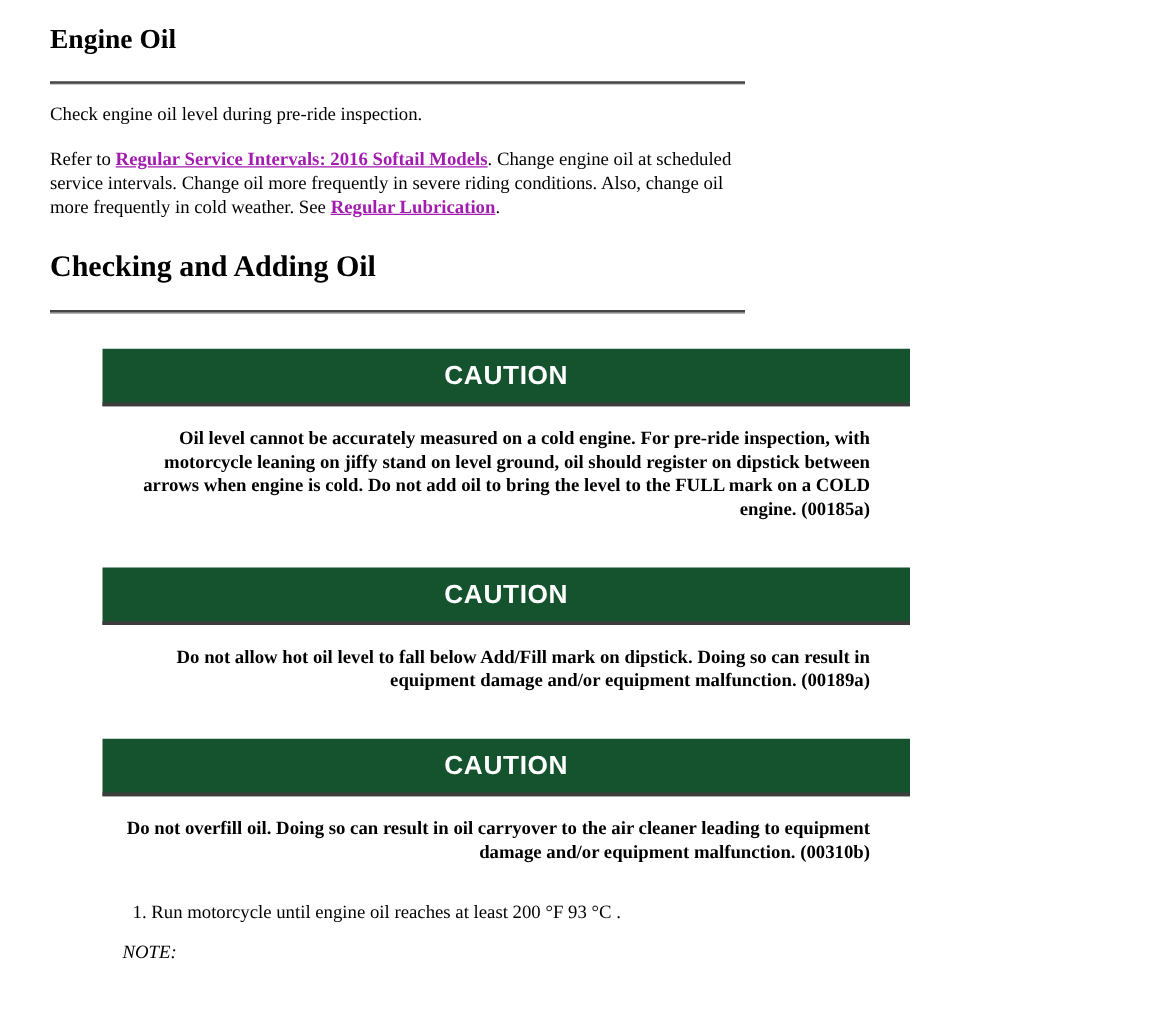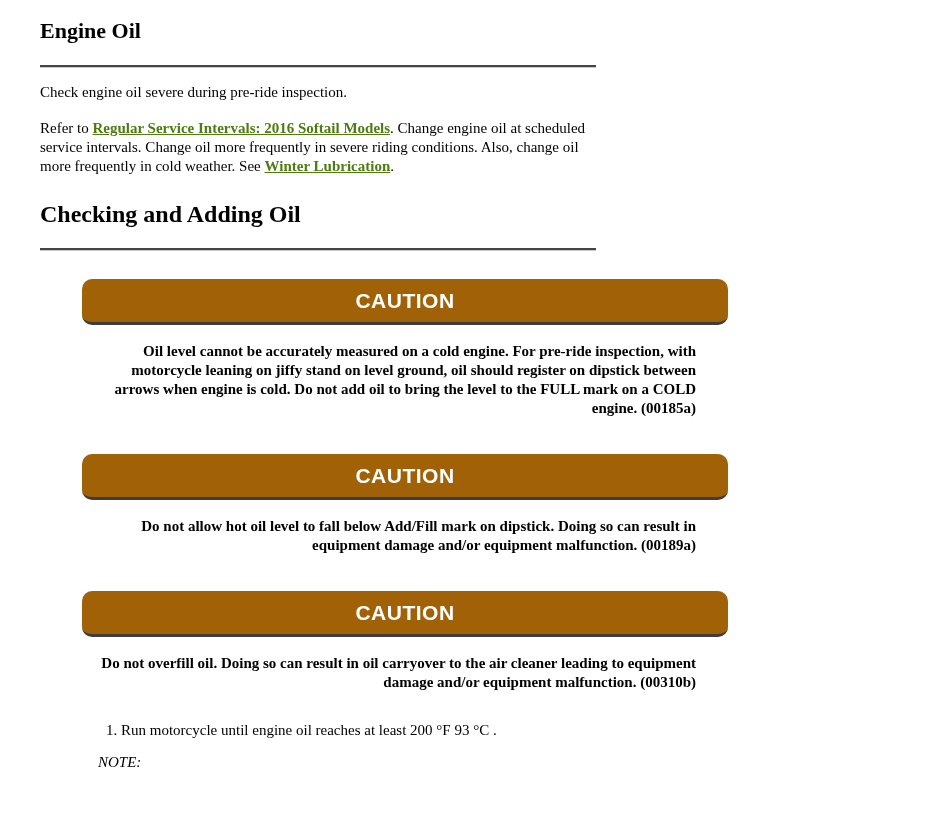--- a/index.html
+++ b/index.html
@@ -35,21 +35,21 @@
   }
   p.body-para {
     margin: 15px 0 0 0;
     line-height: 19px;
   }
   p.refer-para {
     margin: 17px 0 0 0;
     line-height: 19px;
   }
   a.doclink {
-    color: #4d7c0f;
+    color: #a21caf;
     font-weight: bold;
     text-decoration: underline;
   }
   h2.section-title {
     margin: 24px 0 0 0;
     font-size: 24px;
     font-weight: bold;
     line-height: 1.2;
   }
   hr.rule.section {
@@ -57,26 +57,25 @@
   }
   .caution {
     margin: 0 0 0 42px; 
     width: 646px;
   }
   .caution.first { margin-top: 28px; }
   .caution-banner {
     box-sizing: border-box;
     width: 646px;
     height: 46px;
-    background: #a16207;
+    background: #14532d;
     border-bottom: 3px solid #3d3d3d;
     display: flex;
     align-items: center;
     justify-content: center;
-    border-radius: 10px;
   }
   .caution-banner span {
     color: #ffffff;
     font-family: "Liberation Sans", sans-serif;
     font-weight: bold;
     font-size: 21px;
     letter-spacing: 0.5px;
   }
   p.caution-text {
     margin: 17px 0 0 2px;
@@ -104,23 +103,23 @@
   .note-label { margin: 16px 0 0 0; line-height: 16px; }
 </style>
 </head>
 <body>
 
 <div class="page">
 
   <h1 class="doc-title">Engine Oil</h1>
   <hr class="rule">
 
-  <p class="body-para">Check engine oil severe during pre-ride inspection.</p>
+  <p class="body-para">Check engine oil level during pre-ride inspection.</p>
 
-  <p class="refer-para"><span>Refer to </span><a href="#" class="doclink">Regular Service Intervals: 2016 Softail Models</a><span>. Change engine oil at scheduled service intervals. Change oil more frequently in severe riding conditions. Also, change oil more frequently in cold weather. See </span><a href="#" class="doclink">Winter Lubrication</a><span>.</span></p>
+  <p class="refer-para"><span>Refer to </span><a href="#" class="doclink">Regular Service Intervals: 2016 Softail Models</a><span>. Change engine oil at scheduled service intervals. Change oil more frequently in severe riding conditions. Also, change oil more frequently in cold weather. See </span><a href="#" class="doclink">Regular Lubrication</a><span>.</span></p>
 
   <h2 class="section-title">Checking and Adding Oil</h2>
   <hr class="rule section">
 
   <section class="caution first">
     <div class="caution-banner">
       <span>CAUTION</span>
     </div>
     <p class="caution-text">Oil level cannot be accurately measured on a cold engine. For pre-ride inspection, with motorcycle leaning on jiffy stand on level ground, oil should register on dipstick between arrows when engine is cold. Do not add oil to bring the level to the FULL mark on a COLD engine. (00185a)</p>
   </section>

